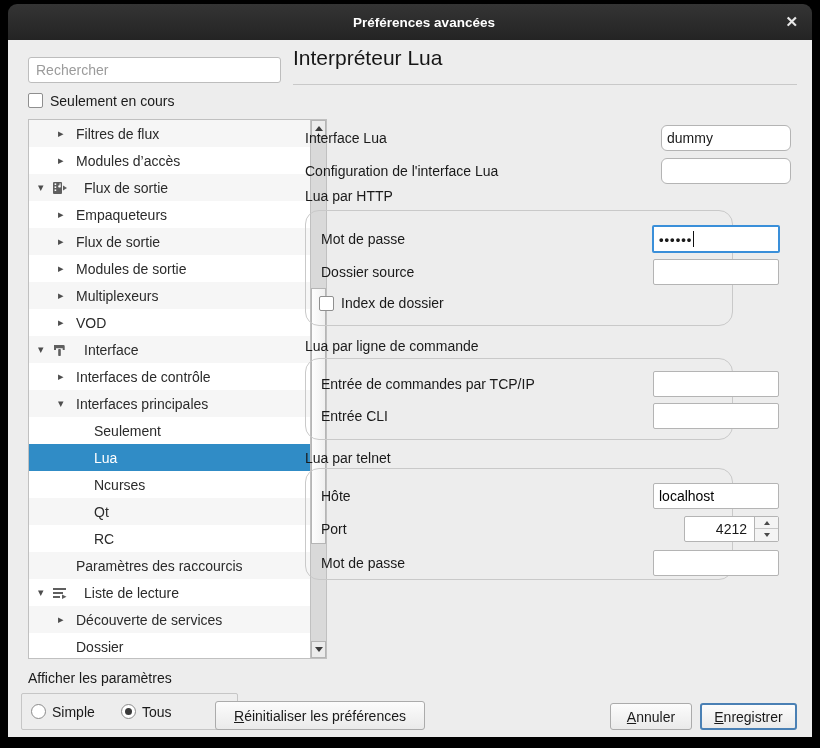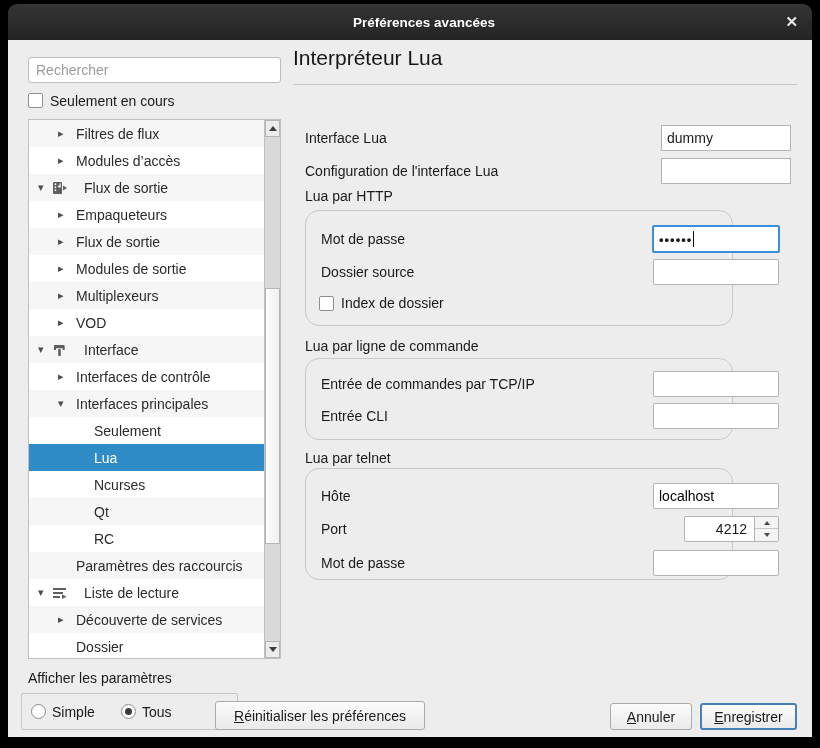--- a/index.html
+++ b/index.html
@@ -38,21 +38,21 @@
   }
   .search::placeholder { color: #9b9b9b; }
   .chkrow { position: absolute; left: 20px; top: 88px; height: 17px; display: flex; align-items: center; }
   .checkbox {
     width: 15px; height: 15px; background: #fff;
     border: 1px solid #8f8f8f; border-radius: 2px; flex: 0 0 auto;
   }
   .chkrow .lbl { margin-left: 7px; }
 
   .tree {
-    position: absolute; left: 20px; top: 115px; width: 253px; height: 540px;
+    position: absolute; left: 20px; top: 115px; width: 299px; height: 540px;
     background: #fff; border: 1px solid #c0c0c0; overflow: hidden;
   }
   .tree-rows { position: absolute; left: 0; top: 0; right: 16px; }
   .tree-row { height: 27px; display: flex; align-items: center; white-space: nowrap; color: #2b2b2b; }
   .tree-row.odd { background: #f6f6f6; }
   .tree-row.selected { background: #308cc6; color: #fff; }
   .tree-row.lvl0 { padding-left: 9px; }
   .tree-row.lvl1 { padding-left: 29px; }
   .tree-row.lvl2 { padding-left: 65px; }
   .expander { width: 14px; flex: 0 0 auto; font-size: 11px; color: #4d4d4d; line-height: 1; }
@@ -107,21 +107,21 @@
     position: absolute; left: 692px; top: 699px; width: 97px; height: 27px;
     border: 2px solid #4a80b4;
   }
 
   
   .main-title { position: absolute; left: 285px; top: 42px; font-size: 21px; color: #161616; }
   .main-rule { position: absolute; left: 285px; top: 80px; width: 504px; border-top: 1px solid #c9c9c9; }
 
   .field-label { position: absolute; height: 26px; line-height: 26px; text-align: right; }
   .text-input {
-    position: absolute; height: 26px; border: 1px solid #b4b4b4; border-radius: 0;
+    position: absolute; height: 26px; border: 1px solid #b4b4b4; border-radius: 6px;
     background: #fff; padding: 0 5px; font-family: inherit; font-size: 14px; color: #1a1a1a; outline: none;
   }
   .lbl-interface { left: 297px; top: 121px; }
   .in-interface  { left: 653px; top: 121px; width: 130px; }
   .lbl-config    { left: 297px; top: 154px; }
   .in-config     { left: 653px; top: 154px; width: 130px; }
 
   .group-title { position: absolute; left: 297px; }
   .group-box { position: absolute; left: 297px; width: 428px; border: 1px solid #c9c9c9; border-radius: 14px; }
   .gt-http { top: 184px; } .gb-http { top: 206px; height: 116px; }

